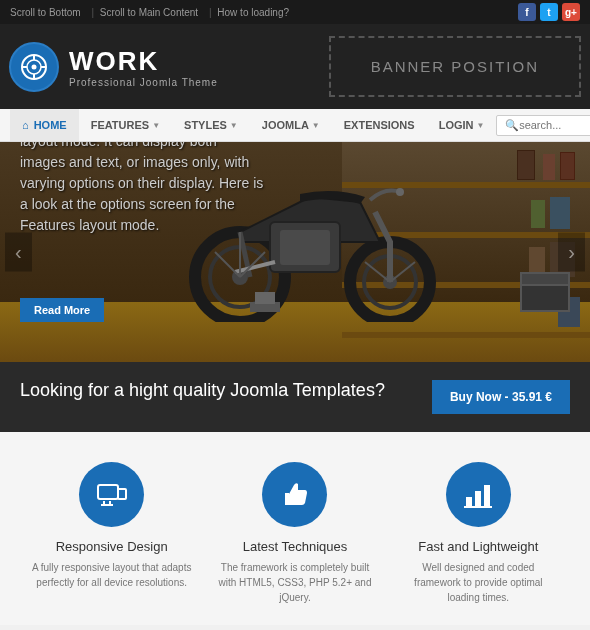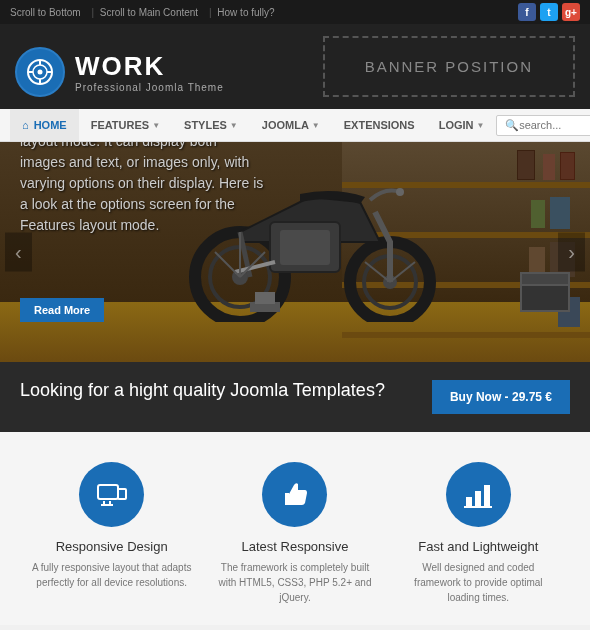--- a/index.html
+++ b/index.html
@@ -23,23 +23,23 @@
       display: flex; align-items: center; justify-content: center;
       font-size: 10px; color: white; font-weight: bold; cursor: pointer;
     }
     .social-fb { background: #3b5998; }
     .social-tw { background: #1da1f2; }
     .social-gp { background: #dd4b39; }
 
     
     .header {
       background: #222;
-      padding: 12px 15px;
-      display: flex;
-      align-items: flex-end;
+      padding: 12px 9px;
+      display: flex;
+      align-items: center;
       justify-content: space-between;
     }
     .logo-area { display: flex; align-items: center; gap: 10px; }
     .logo-icon {
       width: 50px; height: 50px; background: #1a6db5; border-radius: 50%;
       display: flex; align-items: center; justify-content: center;
       border: 2px solid #2a7dc5;
     }
     .logo-icon svg { width: 28px; height: 28px; }
     .logo-text { color: white; }
@@ -185,21 +185,21 @@
   </style>
 </head>
 <body>
 
 <div class="topbar">
   <div class="topbar-links">
     <a>Scroll to Bottom</a>
     <span> | </span>
     <a>Scroll to Main Content</a>
     <span> | </span>
-    <a>How to fully?</a>
+    <a>How to loading?</a>
   </div>
   <div class="topbar-social">
     <div class="social-icon social-fb">f</div>
     <div class="social-icon social-tw">t</div>
     <div class="social-icon social-gp">g+</div>
   </div>
 </div>
 
 <div class="header">
   <div class="logo-area">
@@ -320,21 +320,21 @@
     <div class="slide-text">This is a content slideshow/showcase layout mode. It can display both images and text, or images only, with varying options on their display. Here is a look at the options screen for the Features layout mode.</div>
     <button class="read-more-btn">Read More</button>
   </div>
 
   <div class="slide-arrow-left">‹</div>
   <div class="slide-arrow-right">›</div>
 </div>
 
 <div class="cta-banner">
   <div class="cta-text">Looking for a hight quality Joomla Templates?</div>
-  <button class="cta-btn">Buy Now - 29.75 €</button>
+  <button class="cta-btn">Buy Now - 35.91 €</button>
 </div>
 
 <div class="features-section">
   <div class="feature-item">
     <div class="feature-icon-circle">
       <svg viewBox="0 0 32 32" xmlns="http://www.w3.org/2000/svg">
         <rect x="2" y="6" width="20" height="14" rx="2" fill="none" stroke="white" stroke-width="2"></rect>
         <rect x="22" y="10" width="8" height="10" rx="1" fill="none" stroke="white" stroke-width="2"></rect>
         <line x1="8" y1="22" x2="8" y2="26" stroke="white" stroke-width="2"></line>
         <line x1="14" y1="22" x2="14" y2="26" stroke="white" stroke-width="2"></line>
@@ -345,21 +345,21 @@
     <div class="feature-desc">A fully responsive layout that adapts perfectly for all device resolutions.</div>
   </div>
 
   <div class="feature-item">
     <div class="feature-icon-circle">
       <svg viewBox="0 0 32 32" xmlns="http://www.w3.org/2000/svg">
         <path d="M6 14 L6 26 L10 26 L10 14 Z" fill="white"></path>
         <path d="M10 15 L15 6 Q17 3 19 5 L19 11 L26 11 Q28 11 28 14 L26 24 Q25 26 23 26 L10 26 Z" fill="white"></path>
       </svg>
     </div>
-    <div class="feature-title">Latest Responsive</div>
+    <div class="feature-title">Latest Techniques</div>
     <div class="feature-desc">The framework is completely built with HTML5, CSS3, PHP 5.2+ and jQuery.</div>
   </div>
 
   <div class="feature-item">
     <div class="feature-icon-circle">
       <svg viewBox="0 0 32 32" xmlns="http://www.w3.org/2000/svg">
         <rect x="4" y="18" width="6" height="10" fill="white"></rect>
         <rect x="13" y="12" width="6" height="16" fill="white"></rect>
         <rect x="22" y="6" width="6" height="22" fill="white"></rect>
         <line x1="2" y1="28" x2="30" y2="28" stroke="white" stroke-width="2"></line>

